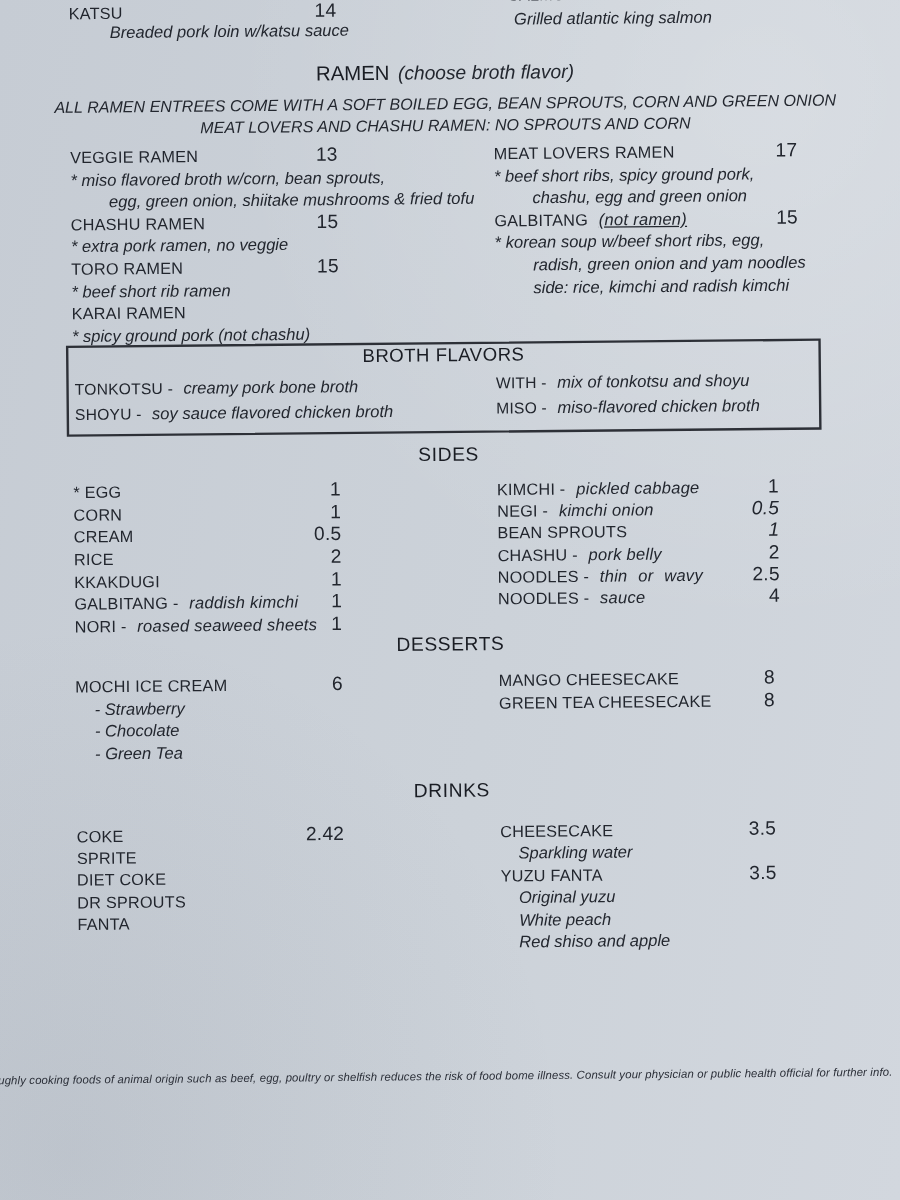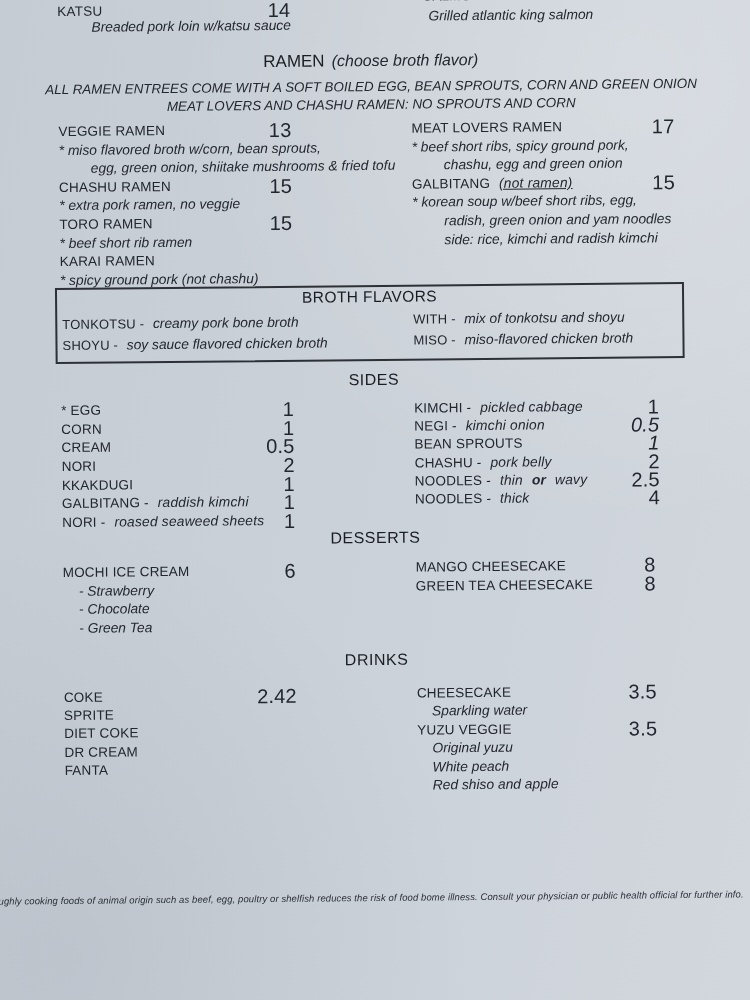--- a/index.html
+++ b/index.html
@@ -8,24 +8,24 @@
   .paper{position:absolute;inset:0;
     background:
       radial-gradient(120% 90% at 85% 8%, rgba(255,255,255,.20), transparent 50%),
       radial-gradient(100% 80% at 8% 96%, rgba(90,100,115,.10), transparent 55%),
       linear-gradient(100deg,#c6ccd4 0%,#ccd2d9 55%,#d2d7de 100%);
     font-family:"Liberation Sans","DejaVu Sans",sans-serif;color:#262a32}
   .tilt{position:absolute;inset:0;transform:rotate(-0.55deg);transform-origin:50% 50%}
   .abs{position:absolute}
   .nm{font-size:13.5px;letter-spacing:.2px;color:#22262e}
   .it{font-style:italic;font-size:13.8px;color:#23272f}
-  .b{font-weight:bold}
+  .b{font-weight:normal}
   .row{position:relative}
   .lh{line-height:18.6px;height:18.6px;white-space:nowrap}
-  .price{position:absolute;right:0;top:0;font-style:normal;font-size:20px;color:#22262e}
+  .price{position:absolute;right:10px;top:0;font-style:normal;font-size:16px;color:#22262e}
   .price.pit{font-style:italic}
   .sec-title{position:absolute;left:0;width:100%;text-align:center;font-size:16px;letter-spacing:.5px;color:#1a1d24}
   .rtitle{position:absolute;left:0;width:100%;display:flex;justify-content:center;align-items:baseline;gap:7px;font-size:17px;color:#1a1d24}
   .note{position:absolute;left:0;width:100%;text-align:center;font-size:13.4px}
   .colL{position:absolute;left:62px;width:233px}
   .colRam{position:absolute;left:415px;width:263px}
   .colSR{position:absolute;left:415px;width:245px}
   .colDR{position:absolute;left:415px;width:240px}
   .d2{padding-left:32px}
   .dsc{margin-left:5px}
@@ -136,21 +136,21 @@
       </div>
       <div class="row nm" style="height:18.7px">
         <span>CORN</span>
         <span class="price">1</span>
       </div>
       <div class="row nm" style="height:18.7px">
         <span>CREAM</span>
         <span class="price">0.5</span>
       </div>
       <div class="row nm" style="height:18.7px">
-        <span>NORI</span>
+        <span>RICE</span>
         <span class="price">2</span>
       </div>
       <div class="row nm" style="height:18.7px">
         <span>KKAKDUGI</span>
         <span class="price">1</span>
       </div>
       <div class="row nm" style="height:18.7px;white-space:nowrap">
         <span>GALBITANG -</span>
         <span class="it dsc">raddish kimchi</span>
         <span class="price">1</span>
@@ -184,21 +184,21 @@
       </div>
       <div class="row nm" style="height:18.2px;white-space:nowrap">
         <span>NOODLES -</span>
         <span class="it dsc">thin</span>
         <span class="it b dsc">or</span>
         <span class="it dsc">wavy</span>
         <span class="price">2.5</span>
       </div>
       <div class="row nm" style="height:18.2px;white-space:nowrap">
         <span>NOODLES -</span>
-        <span class="it dsc">thick</span>
+        <span class="it dsc">sauce</span>
         <span class="price">4</span>
       </div>
     </div>
 
     <div class="sec-title" style="top:529px">DESSERTS</div>
 
     <div class="colL" style="top:561px;line-height:18.6px">
       <div class="row nm" style="height:18.6px">
         <span>MOCHI ICE CREAM</span>
         <span class="price">6</span>
@@ -226,35 +226,35 @@
         <span>COKE</span>
         <span class="price">2.42</span>
       </div>
       <div class="row nm" style="height:18.2px">
         <span>SPRITE</span>
       </div>
       <div class="row nm" style="height:18.2px">
         <span>DIET COKE</span>
       </div>
       <div class="row nm" style="height:18.2px">
-        <span>DR CREAM</span>
+        <span>DR SPROUTS</span>
       </div>
       <div class="row nm" style="height:18.2px">
         <span>FANTA</span>
       </div>
     </div>
 
     <div class="colDR" style="top:685px;line-height:18.4px">
       <div class="row nm" style="height:18.4px">
         <span>CHEESECAKE</span>
         <span class="price">3.5</span>
       </div>
       <div class="row it sub" style="height:18.4px">Sparkling water</div>
       <div class="row nm" style="height:18.4px">
-        <span>YUZU VEGGIE</span>
+        <span>YUZU FANTA</span>
         <span class="price">3.5</span>
       </div>
       <div class="row it sub" style="height:18.4px">Original yuzu</div>
       <div class="row it sub" style="height:18.4px">White peach</div>
       <div class="row it sub" style="height:18.4px">Red shiso and apple</div>
     </div>
 
     <div class="footer">roughly cooking foods of animal origin such as beef, egg, poultry or shelfish reduces the risk of food bome illness. Consult your physician or public health official for further info.</div>
 
   </div>

